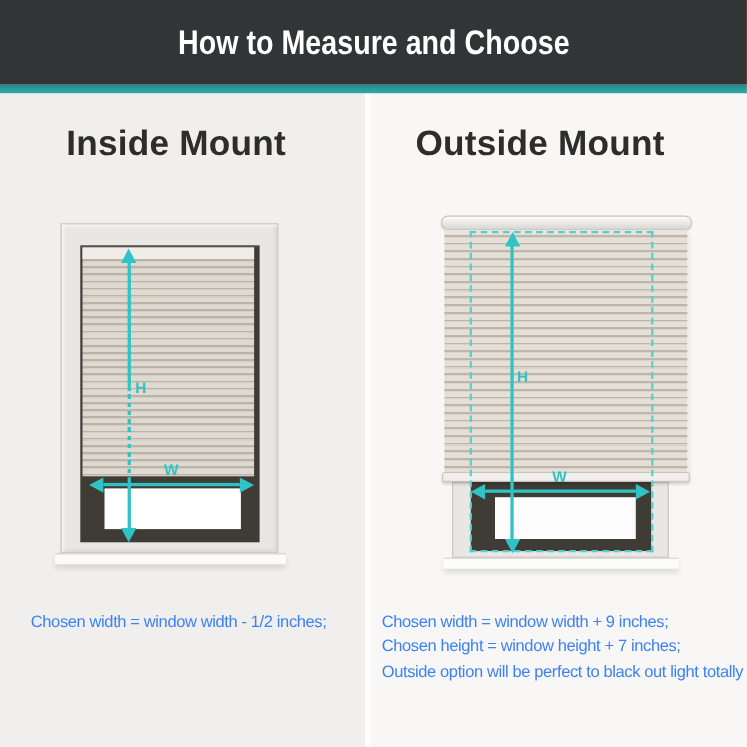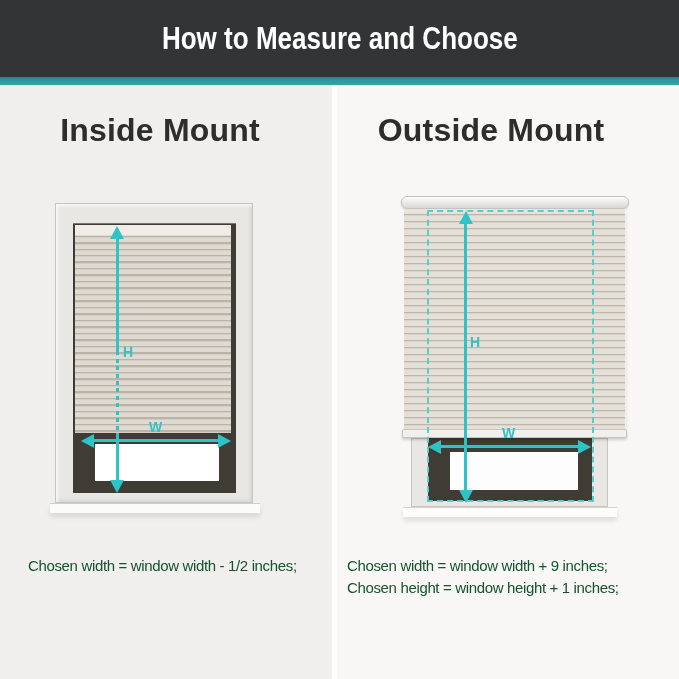--- a/index.html
+++ b/index.html
@@ -60,21 +60,21 @@
   .r-sash{position:absolute;left:428px;top:438px;width:164px;height:63px;background:#3f3b35;}
   .r-glass{position:absolute;left:450px;top:452px;width:128px;height:38px;background:#fdfdfd;}
   .r-sill{position:absolute;left:403px;top:507px;width:214px;height:10px;background:#fcfcfb;
     border-top:1px solid #d5d3d0;box-sizing:border-box;box-shadow:0 4px 5px rgba(0,0,0,0.10);}
   .r-dashrect{position:absolute;left:427px;top:210px;width:167px;height:292px;
     border:2px dashed #58cdce;box-sizing:border-box;}
   
   .notes{position:absolute;top:555px;}
   .notes.l{left:28px;}
   .notes.r{left:347px;}
-  .note{font-size:15px;line-height:22.4px;color:#14532d;letter-spacing:-0.35px;white-space:nowrap;}
+  .note{font-size:15px;line-height:22.4px;color:#3b82f6;letter-spacing:-0.35px;white-space:nowrap;}
 </style>
 </head>
 <body>
 
 <div class="canvas">
 
   <div class="banner">
     <span class="title">How to Measure and Choose</span>
   </div>
   <div class="stripe"></div>
@@ -125,16 +125,17 @@
     <div class="hline" style="left:441px;top:445px;width:137px;"></div>
     <div class="ah rgt" style="left:578px;top:440px;"></div>
     <div class="mlabel" style="left:502px;top:425px;">W</div>
   </div>
 
   <div class="notes l">
     <div class="note">Chosen width = window width - 1/2 inches;</div>
   </div>
   <div class="notes r">
     <div class="note">Chosen width = window width + 9 inches;</div>
-    <div class="note">Chosen height = window height + 1 inches;</div>
+    <div class="note">Chosen height = window height + 7 inches;</div>
+    <div class="note">Outside option will be perfect to black out light totally</div>
   </div>
 
 </div>
 
 </body></html>

